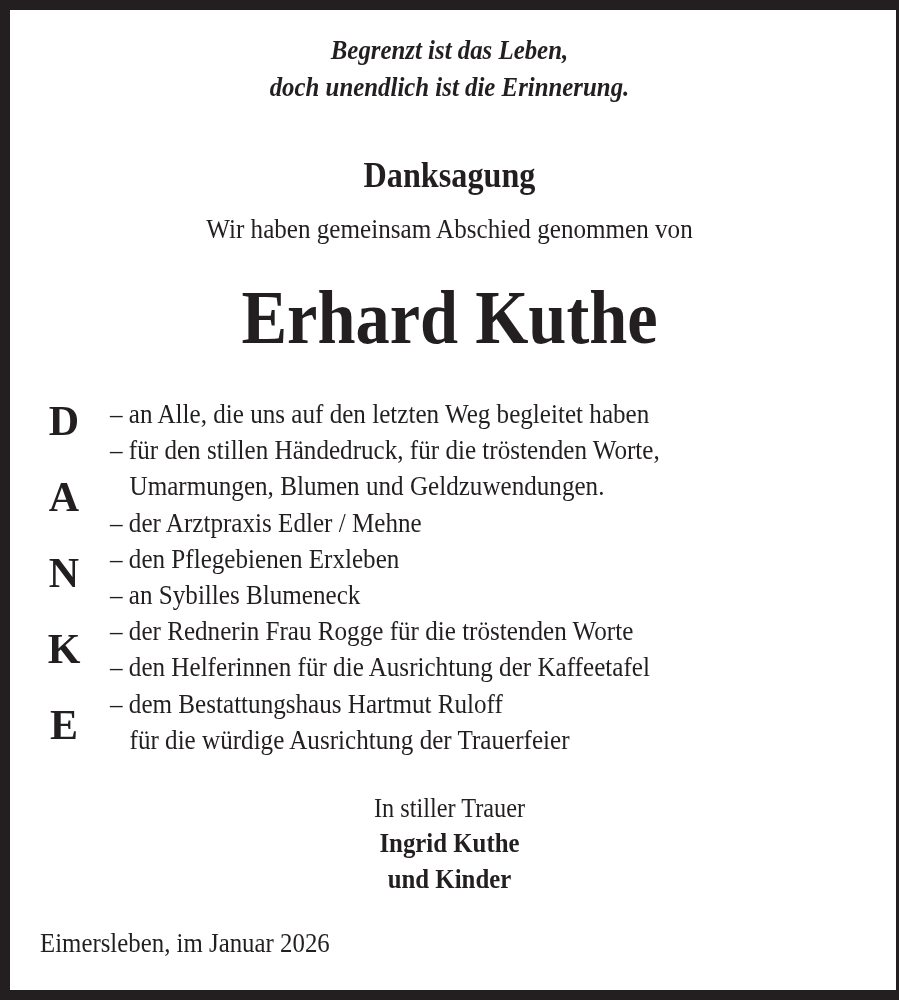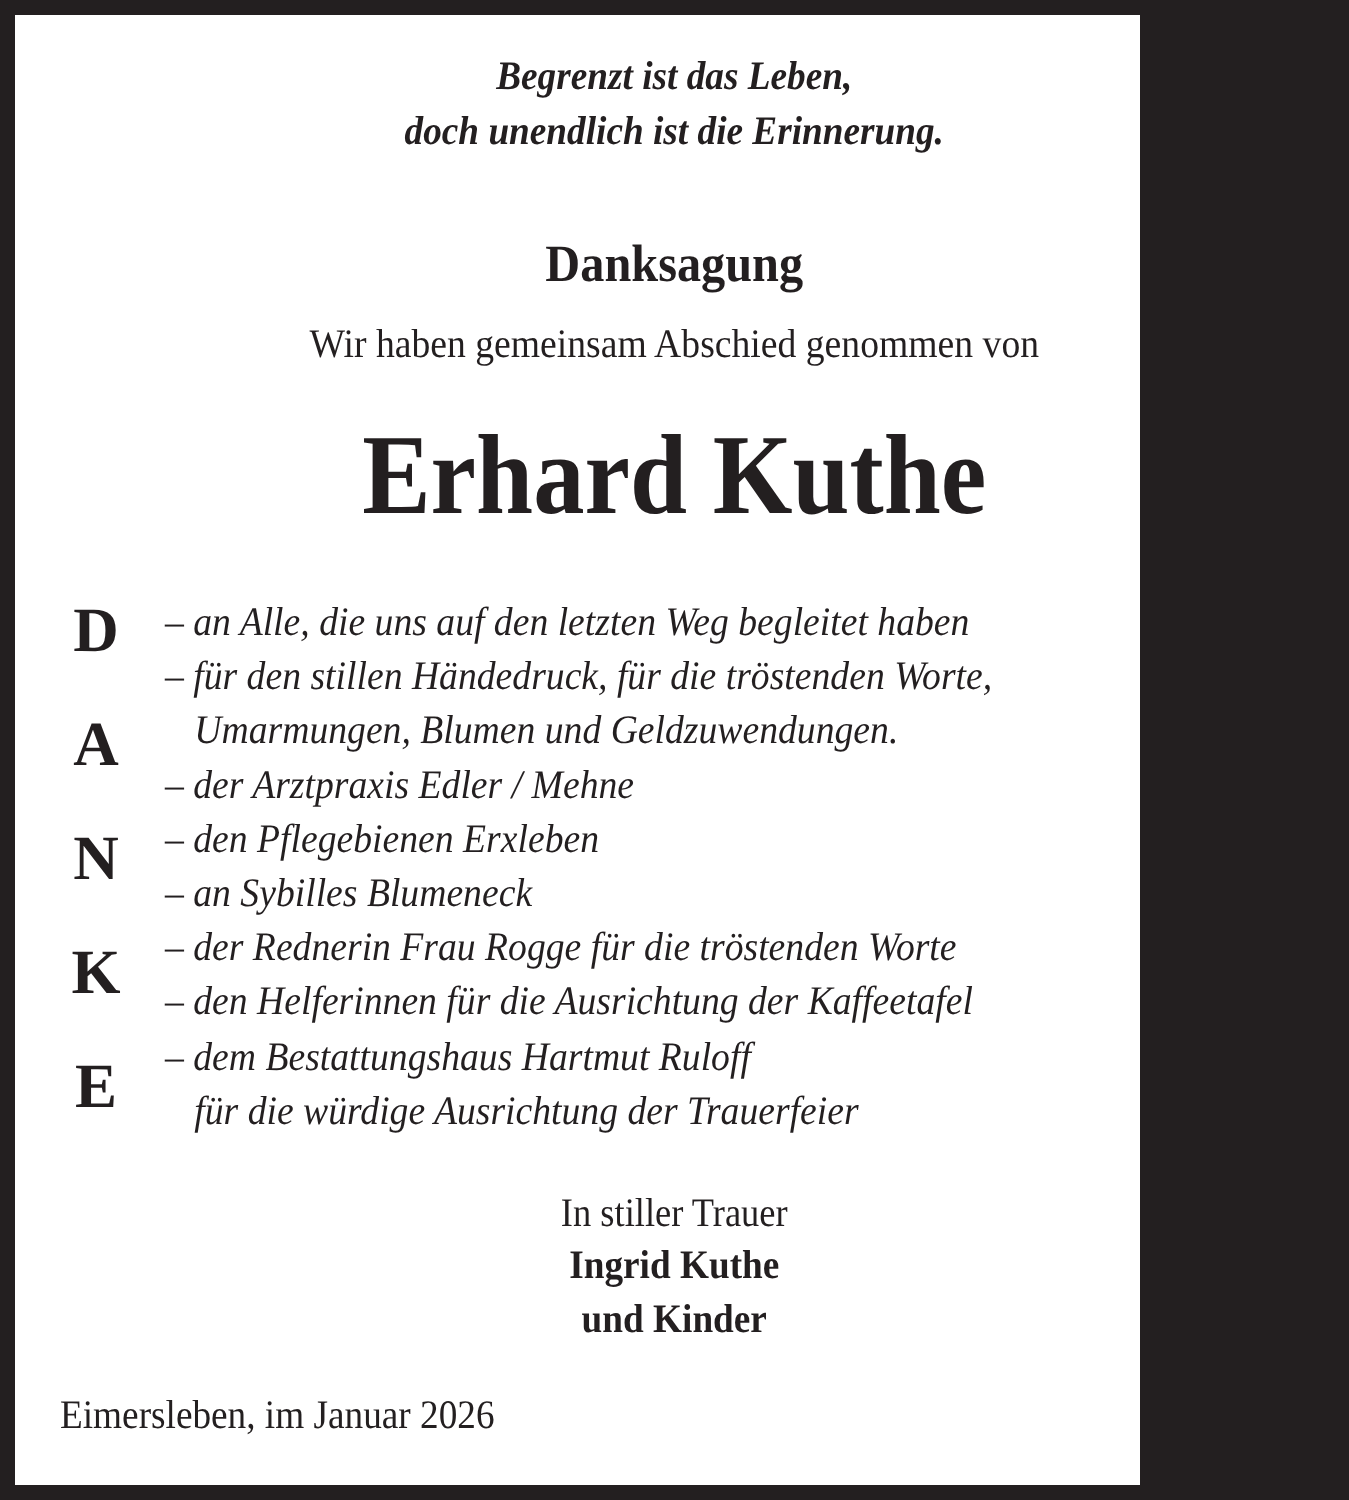--- a/index.html
+++ b/index.html
@@ -7,21 +7,21 @@
       width: 899px; height: 1000px;
       background: #231f20;
       position: relative;
       overflow: hidden;
       font-family: "Liberation Serif", "DejaVu Serif", serif;
       color: #231f20;
     }
     .page {
       position: absolute;
       left: 10px; top: 10px;
-      width: 750px; height: 980px;
+      width: 886px; height: 980px;
       background: #ffffff;
     }
     .abs { position: absolute; white-space: nowrap; }
     .center { left: 0; width: 879px; text-align: center; }
     .motto {
       font-style: italic; font-weight: bold;
       font-size: 27px; line-height: 37px;
       top: 22px;
       transform: scaleX(0.92);
     }
@@ -43,21 +43,21 @@
     .danke-letters {
       left: 34px; top: 390px;
       width: 40px;
     }
     .danke-letters div {
       position: absolute; left: 0;
       width: 40px; text-align: center;
       font-weight: bold; font-size: 42px; line-height: 42px;
     }
     .list {
-      left: 100px; top: 386px; font-style: italic;
+      left: 100px; top: 386px;
     }
     .list div {
       font-size: 27px; line-height: 36.2px;
       transform-origin: left center;
       transform: scaleX(0.93);
       white-space: nowrap;
     }
     .list .indent { padding-left: 21px; }
     .sign1 { font-size: 27px; top: 783px; transform: scaleX(0.9); }
     .sign2 { font-weight: bold; font-size: 27px; top: 818px; transform: scaleX(0.92); }

